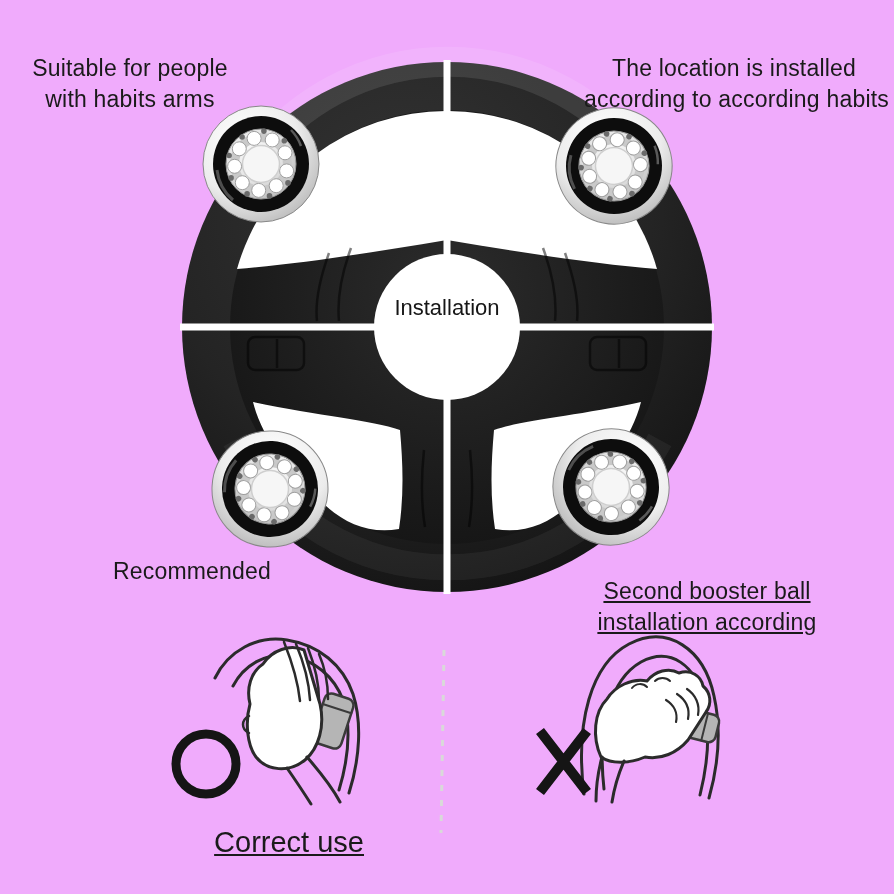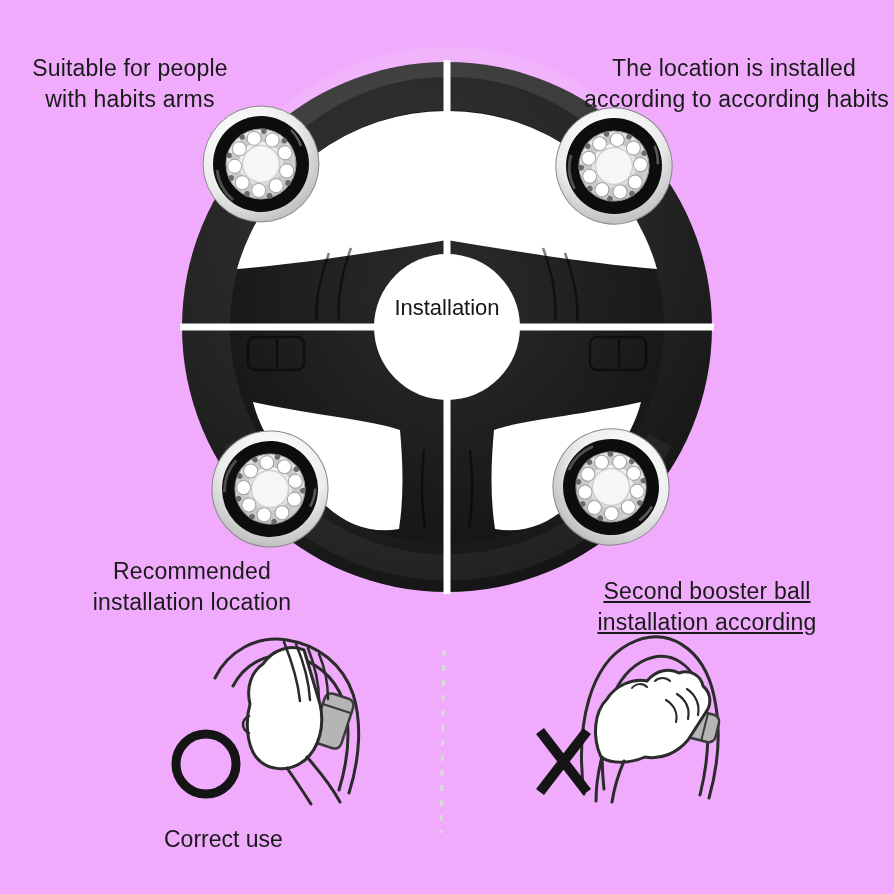--- a/index.html
+++ b/index.html
@@ -4,22 +4,22 @@
 <style>
   html,body{margin:0;padding:0;background:#ffffff;}
   #stage{position:relative;width:894px;height:894px;background:#f0abfc;overflow:hidden;
          font-family:"Liberation Sans",sans-serif;}
   #wheel-svg{position:absolute;left:0;top:0;width:894px;height:894px;}
   .anno{position:absolute;font-size:23px;color:#1a1a1a;text-align:center;line-height:31px;
         letter-spacing:.2px;z-index:5;}
   .anno div{white-space:nowrap;}
   .center-label{position:absolute;left:347px;top:294px;width:200px;font-size:22px;
         color:#161616;text-align:center;line-height:28px;z-index:6;}
-  .caption{position:absolute;font-size:23px;color:#1a1a1a;text-align:left;
-        white-space:nowrap;z-index:5;}
+  .caption{position:absolute;font-size:29px;color:#1a1a1a;text-align:right;
+        white-space:nowrap;z-index:5;text-decoration:underline;}
 </style>
 </head>
 <body>
 
 <div id="stage">
 
   <svg id="wheel-svg" viewBox="0 0 894 894">
     <defs>
       <radialGradient id="gRim" cx="0.42" cy="0.28" r="0.85">
         <stop offset="0%" stop-color="#343434"></stop>
@@ -159,21 +159,20 @@
     <div>with habits arms</div>
   </div>
 
   <div class="anno" style="left:584px;top:53px;width:300px;text-align:center;">
     <div>The location is installed</div>
     <div>according to according habits</div>
   </div>
 
   <div class="anno" style="left:63px;top:556px;width:200px;margin-left:29px;">
     <div>Recommended</div>
-    <div>installation location</div>
   </div>
 
   <div class="anno" style="left:557px;top:576px;width:300px;text-decoration:underline;">
     <div>Second booster ball</div>
     <div>installation according</div>
   </div>
 
   <div class="center-label">
     <div>Installation</div>
   </div>

